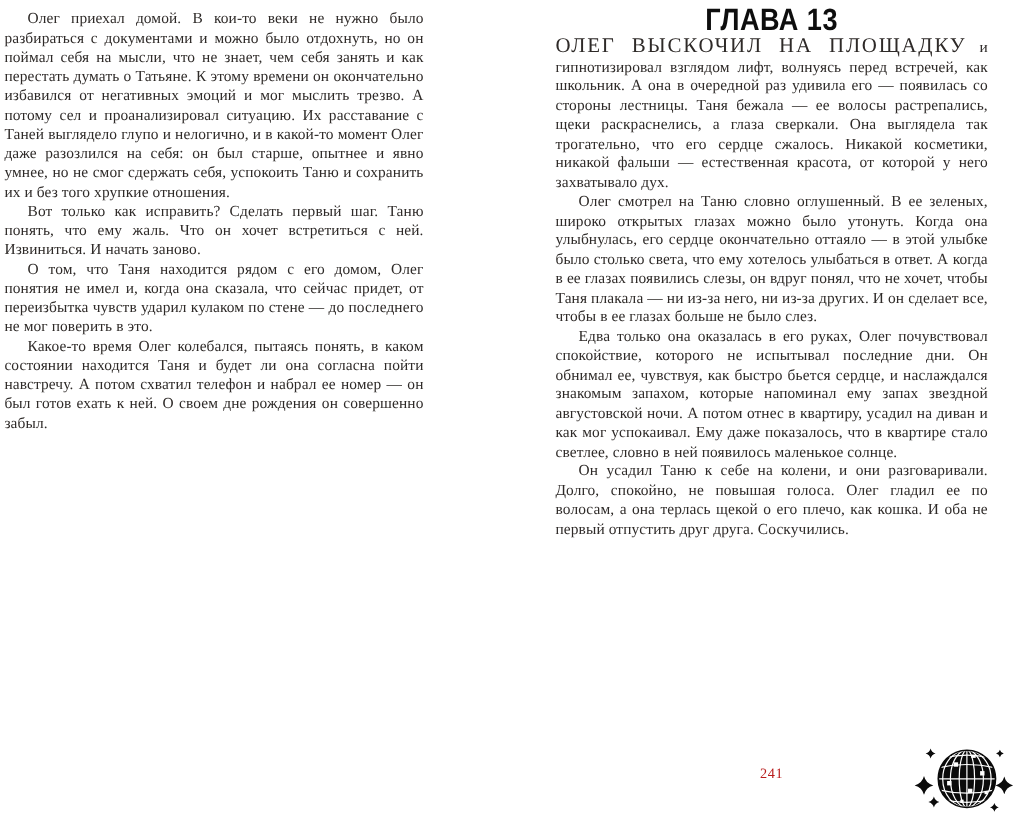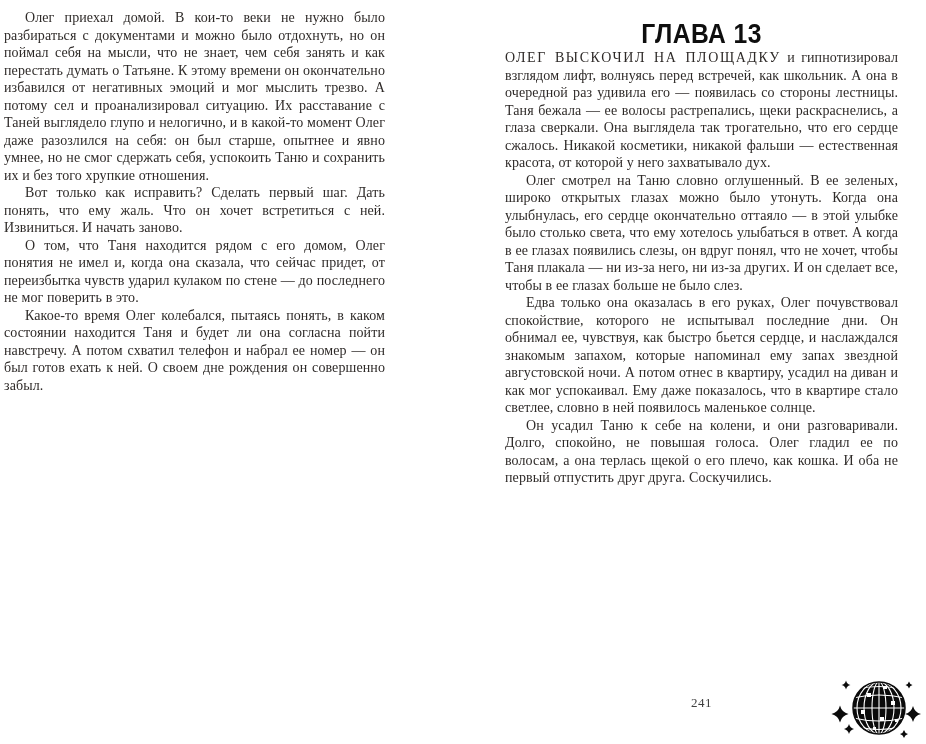--- a/index.html
+++ b/index.html
@@ -8,21 +8,21 @@
     background:#ffffff;
     font-family:"Liberation Serif", serif;
     color:#2e2a28;
     position:relative;
     overflow:hidden;
   }
   .spread { position:relative; width:926px; height:744px; }
 
   .page { position:absolute; top:0; height:608px; box-sizing:border-box; }
   .page-left  { left:0;   width:463px; padding:9px 78px 0 4px; }
-  .page-right { left:463px; width:463px; padding:16px 28px 0 42px; }
+  .page-right { left:463px; width:463px; padding:0 28px 0 42px; }
 
   p.body-par {
     margin:0;
     font-size:14px;
     line-height:17.5px;
     text-align:justify;
     text-indent:21px;
     letter-spacing:0.1px;
     hyphens:auto;
   }
@@ -37,51 +37,51 @@
     line-height:30px;
     letter-spacing:0.5px;
     color:#0e0e0e;
     transform:scaleX(0.88);
     transform-origin:center top;
   }
 
   .chapter-opening { margin-top:68px; }
 
   .lead-in {
-    font-size:14px;
+    font-size:19px;
     letter-spacing:1.6px;
     color:#2e2a28;
   }
 
   .page-number {
     position:absolute;
     left:42px; right:28px;
     top:695px;
     text-align:center;
     font-size:13px;
     letter-spacing:0.5px;
-    color:#404040;
+    color:#b91c1c;
   }
 
   .disco-art {
     position:absolute;
     right:5px;
     bottom:2px;
     width:90px;
     height:70px;
   }
 </style>
 </head>
 <body>
 
 <div class="spread">
 
   <div class="page page-left">
     <p class="body-par">Олег приехал домой. В кои-то веки не нужно было разбираться с документами и можно было отдохнуть, но он поймал себя на мысли, что не знает, чем себя занять и как перестать думать о Татьяне. К этому времени он окончательно избавился от негативных эмоций и мог мыслить трезво. А потому сел и проанализировал ситуацию. Их расставание с Таней выглядело глупо и нелогично, и в какой-то момент Олег даже разозлился на себя: он был старше, опытнее и явно умнее, но не смог сдержать себя, успокоить Таню и сохранить их и без того хрупкие отношения.</p>
-    <p class="body-par">Вот только как исправить? Сделать первый шаг. Дать понять, что ему жаль. Что он хочет встретиться с ней. Извиниться. И начать заново.</p>
+    <p class="body-par">Вот только как исправить? Сделать первый шаг. Таню понять, что ему жаль. Что он хочет встретиться с ней. Извиниться. И начать заново.</p>
     <p class="body-par">О том, что Таня находится рядом с его домом, Олег понятия не имел и, когда она сказала, что сейчас придет, от переизбытка чувств ударил кулаком по стене — до последнего не мог поверить в это.</p>
     <p class="body-par">Какое-то время Олег колебался, пытаясь понять, в каком состоянии находится Таня и будет ли она согласна пойти навстречу. А потом схватил телефон и набрал ее номер — он был готов ехать к ней. О своем дне рождения он совершенно забыл.</p>
   </div>
 
   <div class="page page-right">
     <h1 class="chapter-title">ГЛАВА 13</h1>
 
     <p class="body-par no-indent chapter-opening"><span class="lead-in">ОЛЕГ ВЫСКОЧИЛ НА ПЛОЩАДКУ</span><span> и гипнотизировал взглядом лифт, волнуясь перед встречей, как школьник. А она в очередной раз удивила его — появилась со стороны лестницы. Таня бежала — ее волосы растрепались, щеки раскраснелись, а глаза сверкали. Она выглядела так трогательно, что его сердце сжалось. Никакой косметики, никакой фальши — естественная красота, от которой у него захватывало дух.</span></p>
 
     <p class="body-par">Олег смотрел на Таню словно оглушенный. В ее зеленых, широко открытых глазах можно было утонуть. Когда она улыбнулась, его сердце окончательно оттаяло — в этой улыбке было столько света, что ему хотелось улыбаться в ответ. А когда в ее глазах появились слезы, он вдруг понял, что не хочет, чтобы Таня плакала — ни из-за него, ни из-за других. И он сделает все, чтобы в ее глазах больше не было слез.</p>

